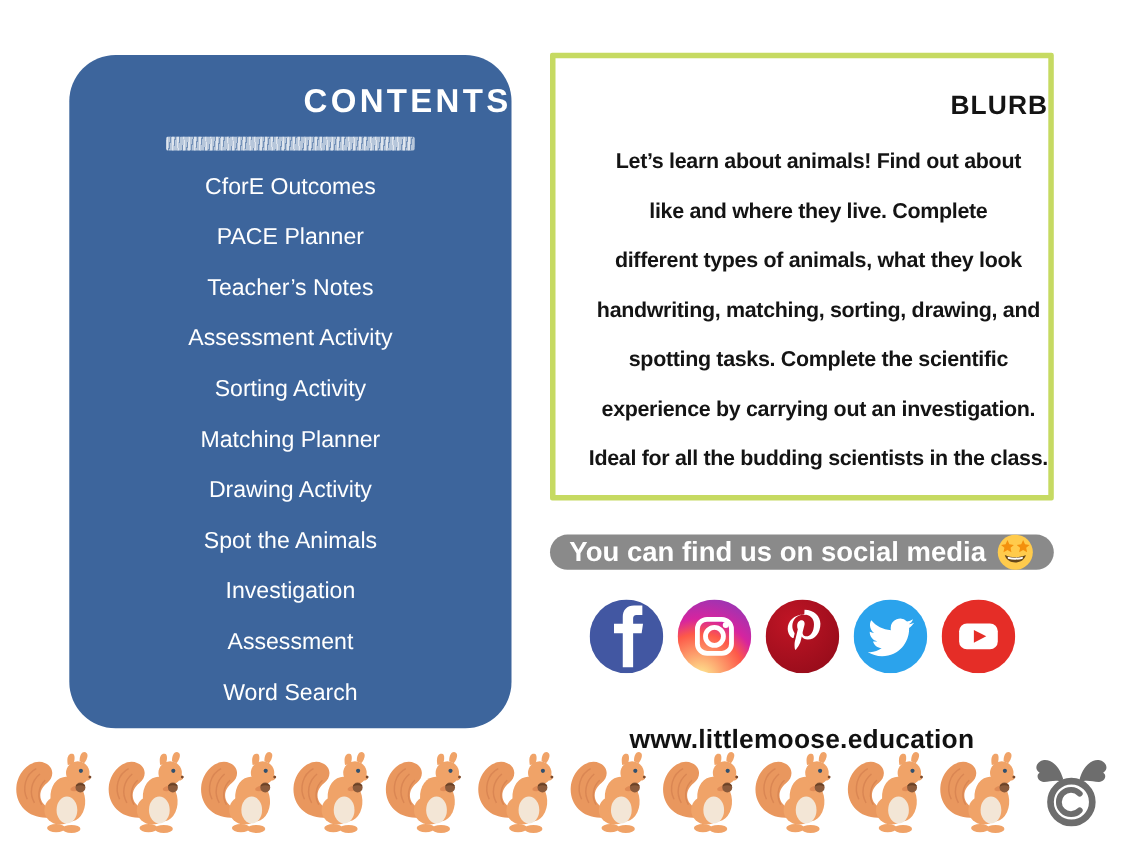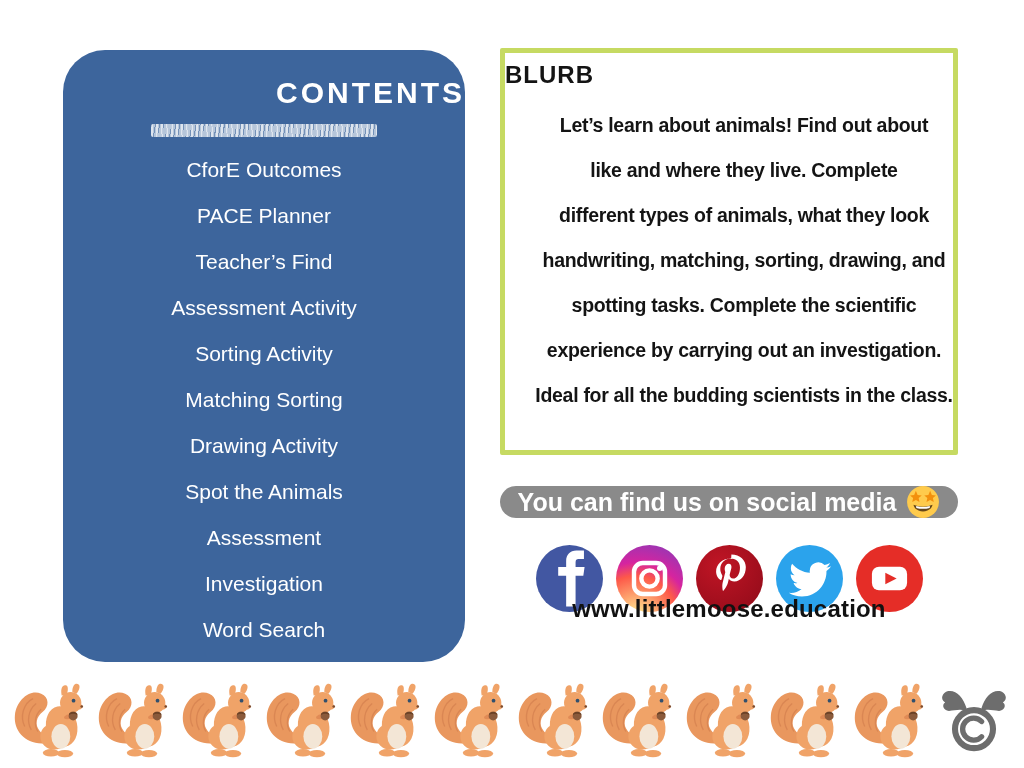--- a/index.html
+++ b/index.html
@@ -17,40 +17,40 @@
       repeating-linear-gradient(100deg, rgba(61,101,156,.55) 0 1px, rgba(61,101,156,0) 1px 4px),
       var(--chalk-blue,#b6c6da);}
   .contents-list{margin-top:10px;}
   .contents-item{height:46px;line-height:46px;text-align:center;color:#fff;
     font-size:21px;font-weight:500;white-space:nowrap;}
 
   
   .blurb-box{position:absolute;left:500px;top:48px;width:458px;height:407px;
     box-sizing:border-box;border:5px solid var(--blurb-border,#c6da62);
     background:#fff;border-radius:2px;}
-  .blurb-title{margin-top:8px;text-align:left;color:#141414;font-size:24px;
+  .blurb-title{margin-top:30px;text-align:right;color:#141414;font-size:24px;
     font-weight:bold;letter-spacing:1px;}
   .blurb-lines{margin-top:14px;}
   .blurb-line{height:45px;line-height:45px;text-align:center;color:#141414;
     font-size:19.5px;font-weight:600;letter-spacing:-0.3px;white-space:nowrap;padding-left:30px;}
 
   
   .social-pill{position:absolute;left:500px;top:486px;width:458px;height:32px;
     border-radius:24px;background:var(--pill-gray,#8a8a8a);display:flex;
     align-items:center;justify-content:center;gap:10px;}
   .social-pill .pill-text{color:#fff;font-size:25px;font-weight:600;white-space:nowrap;}
   .emoji-svg{width:34px;height:34px;display:block;}
 
   
   .social-row{position:absolute;left:500px;top:545px;width:458px;display:flex;
     justify-content:center;gap:13px;}
   .social-icon{width:67px;height:67px;display:block;cursor:pointer;}
 
   
-  .website{position:absolute;left:500px;top:595px;width:458px;text-align:center;
+  .website{position:absolute;left:500px;top:659px;width:458px;text-align:center;
     color:#111;font-size:24px;font-weight:600;letter-spacing:0.2px;}
 
   
   .footer-row{position:absolute;left:10px;right:10px;bottom:4px;height:92px;
     display:flex;align-items:flex-end;justify-content:space-between;}
   .squirrel{width:82px;height:88px;display:block;}
   .moose-logo{width:80px;height:76px;display:block;margin-bottom:6px;}
   .hidden-defs{position:absolute;width:0;height:0;overflow:hidden;}
 </style>
 </head>
@@ -83,28 +83,28 @@
       </g>
     </defs>
   </svg>
 
   <div class="contents-panel">
     <div class="contents-title">CONTENTS</div>
     <div class="chalk-underline"></div>
     <div class="contents-list">
         <div class="contents-item">CforE Outcomes</div>
         <div class="contents-item">PACE Planner</div>
-        <div class="contents-item">Teacher’s Find</div>
+        <div class="contents-item">Teacher’s Notes</div>
         <div class="contents-item">Assessment Activity</div>
         <div class="contents-item">Sorting Activity</div>
-        <div class="contents-item">Matching Sorting</div>
+        <div class="contents-item">Matching Planner</div>
         <div class="contents-item">Drawing Activity</div>
         <div class="contents-item">Spot the Animals</div>
+        <div class="contents-item">Investigation</div>
         <div class="contents-item">Assessment</div>
-        <div class="contents-item">Investigation</div>
         <div class="contents-item">Word Search</div>
       </div>
   </div>
 
   <div class="blurb-box">
     <div class="blurb-title">BLURB</div>
     <div class="blurb-lines">
         <div class="blurb-line">Let’s learn about animals! Find out about</div>
         <div class="blurb-line">like and where they live. Complete</div>
         <div class="blurb-line">different types of animals, what they look</div>

